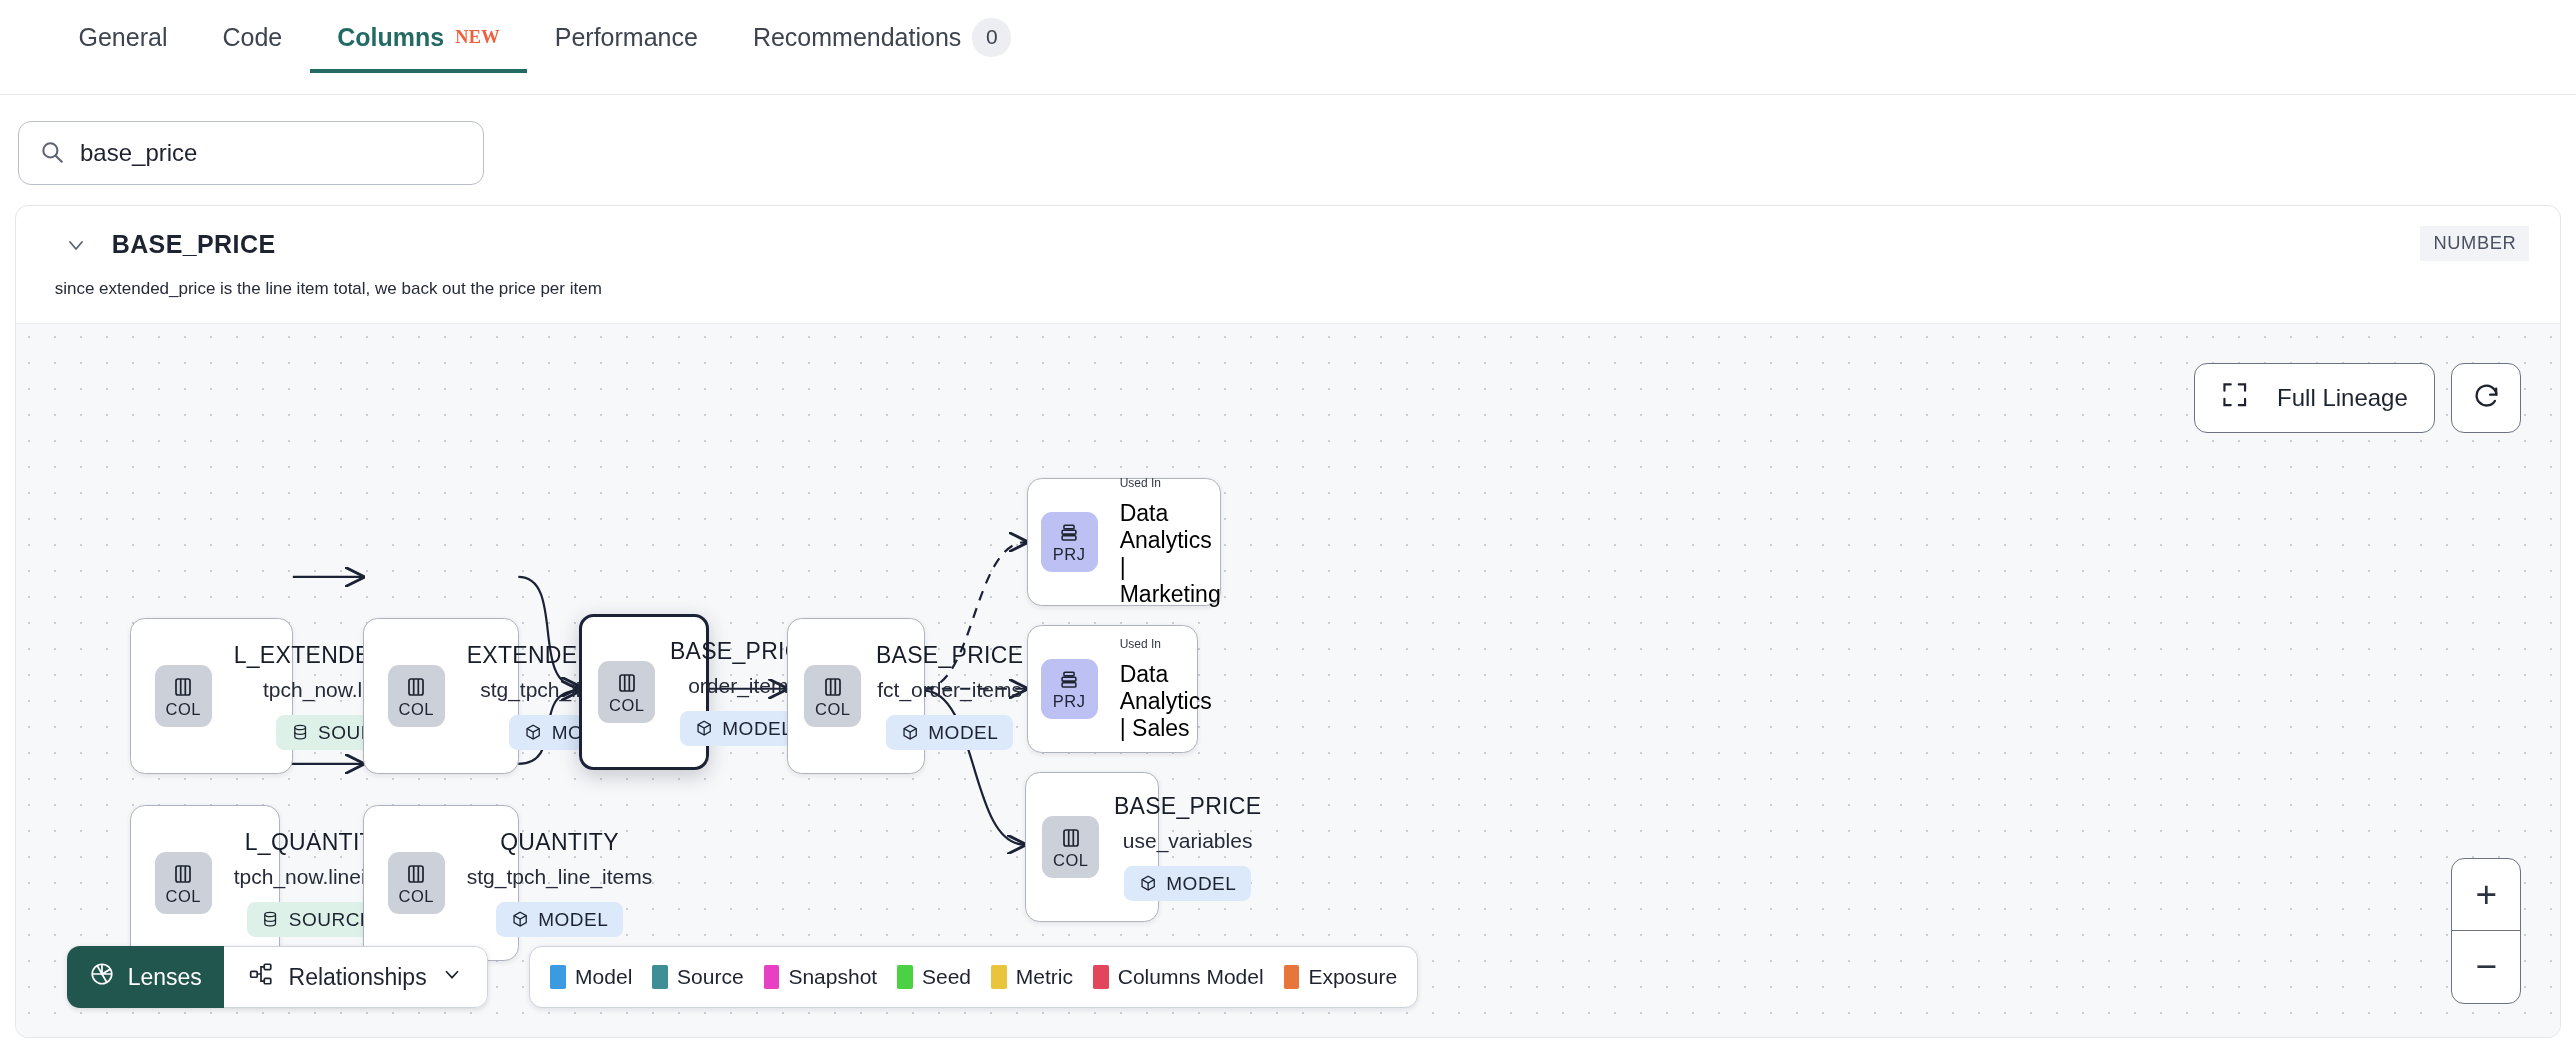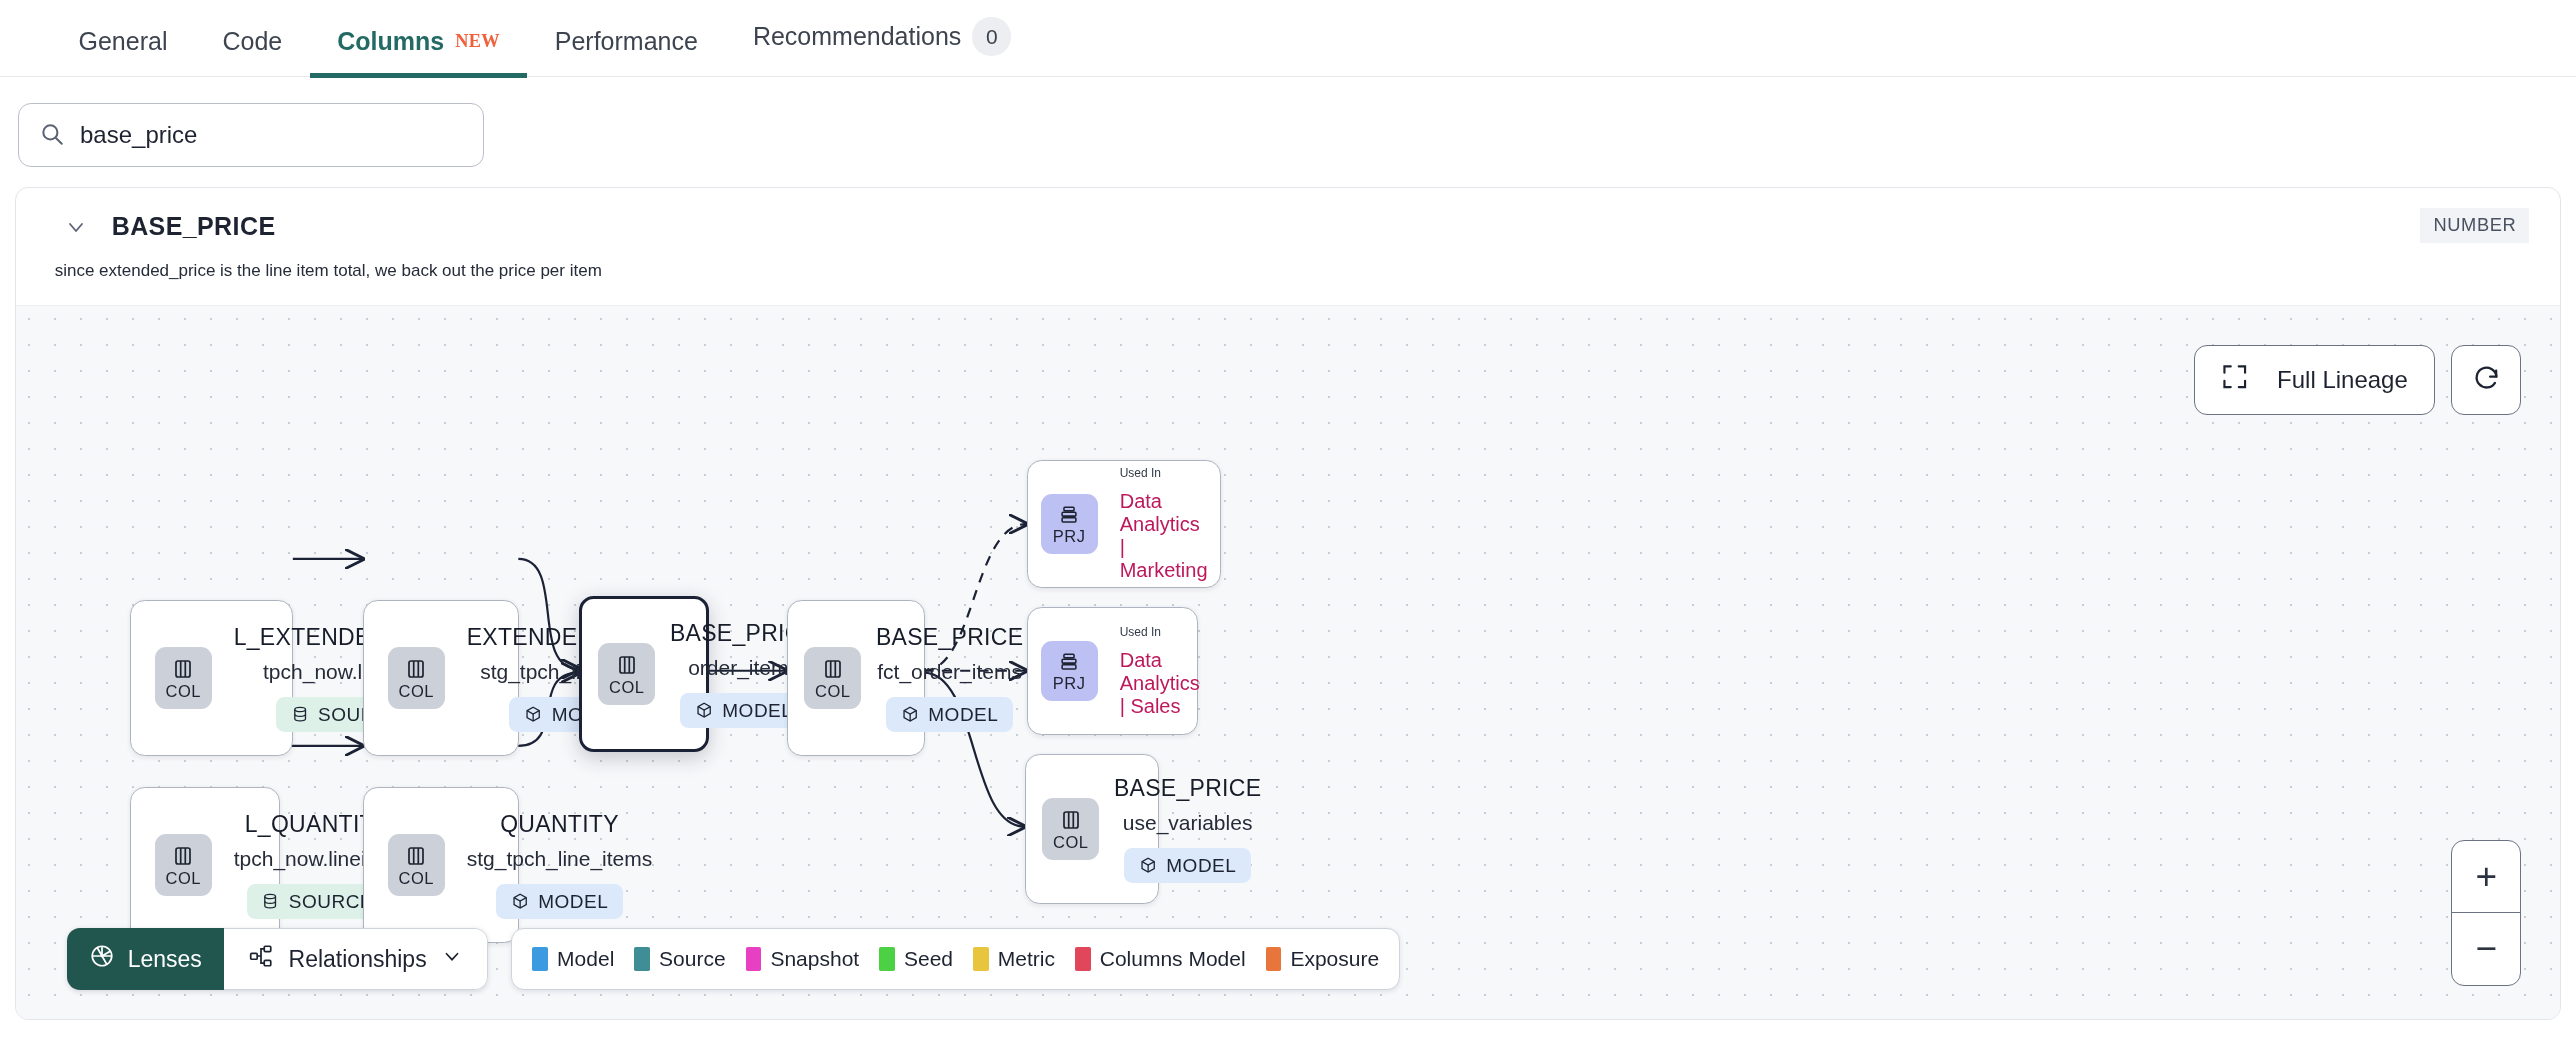--- a/index.html
+++ b/index.html
@@ -6,24 +6,24 @@
   html, body {
     width: 2576px; height: 1053px;
     background: #ffffff;
     font-family: "Liberation Sans", sans-serif;
     overflow: hidden;
   }
 
   
   .tabbar {
     position: relative;
-    height: 77px;
+    height: 95px;
     border-bottom: 1.8px solid #e6e8ec;
     display: flex;
-    align-items: flex-end;
+    align-items: center;
     padding-left: 51px;
   }
   .tab {
     display: flex;
     align-items: center;
     gap: 11px;
     padding: 0 27.5px 20px 27.5px;
     font-size: 25px;
     color: #3d4450;
     cursor: pointer;
@@ -154,21 +154,21 @@
     border-radius: 8.3px;
     font-size: 19px;
     letter-spacing: 0.5px;
     color: #1d2330;
   }
   .ntag.source { background: #ddf1e8; }
   .ntag.model  { background: #dbe9fb; }
   .nstack { display: flex; flex-direction: column; align-items: center; }
   .prjnode { padding: 0 27.5px 0 0; }
   .prjlabel { font-size: 12px; color: #333a47; }
-  .prjname  { font-size: 20px; color: #be185d; margin-top: 10px; }
+  .prjname  { font-size: 23px; color: #000000; margin-top: 10px; }
 
   
   .ctl-topright {
     position: absolute; top: 39px; right: 39px;
     display: flex; gap: 16.5px; z-index: 6;
   }
   .btn-full {
     height: 70px;
     background: #fff;
     border: 1.8px solid #6b7382;
@@ -197,21 +197,21 @@
   }
   .zoombtn {
     height: 72px;
     display: flex; align-items: center; justify-content: center;
     font-size: 37px; color: #2b3240; cursor: pointer;
   }
   .zoombtn.plus { border-bottom: 1.8px solid #6b7382; }
 
   .bottombar {
     position: absolute; left: 51px; bottom: 40px;
-    display: flex; align-items: center; gap: 23px; z-index: 6;
+    display: flex; align-items: center; gap: 41px; z-index: 6;
   }
   .lensgroup {
     display: flex;
     border-radius: 13px;
     overflow: hidden;
     box-shadow: 0 1.8px 5.5px rgba(25,32,48,.14);
   }
   .lensbtn {
     background: #21564f; color: #fff;
     display: flex; align-items: center; gap: 13px;

